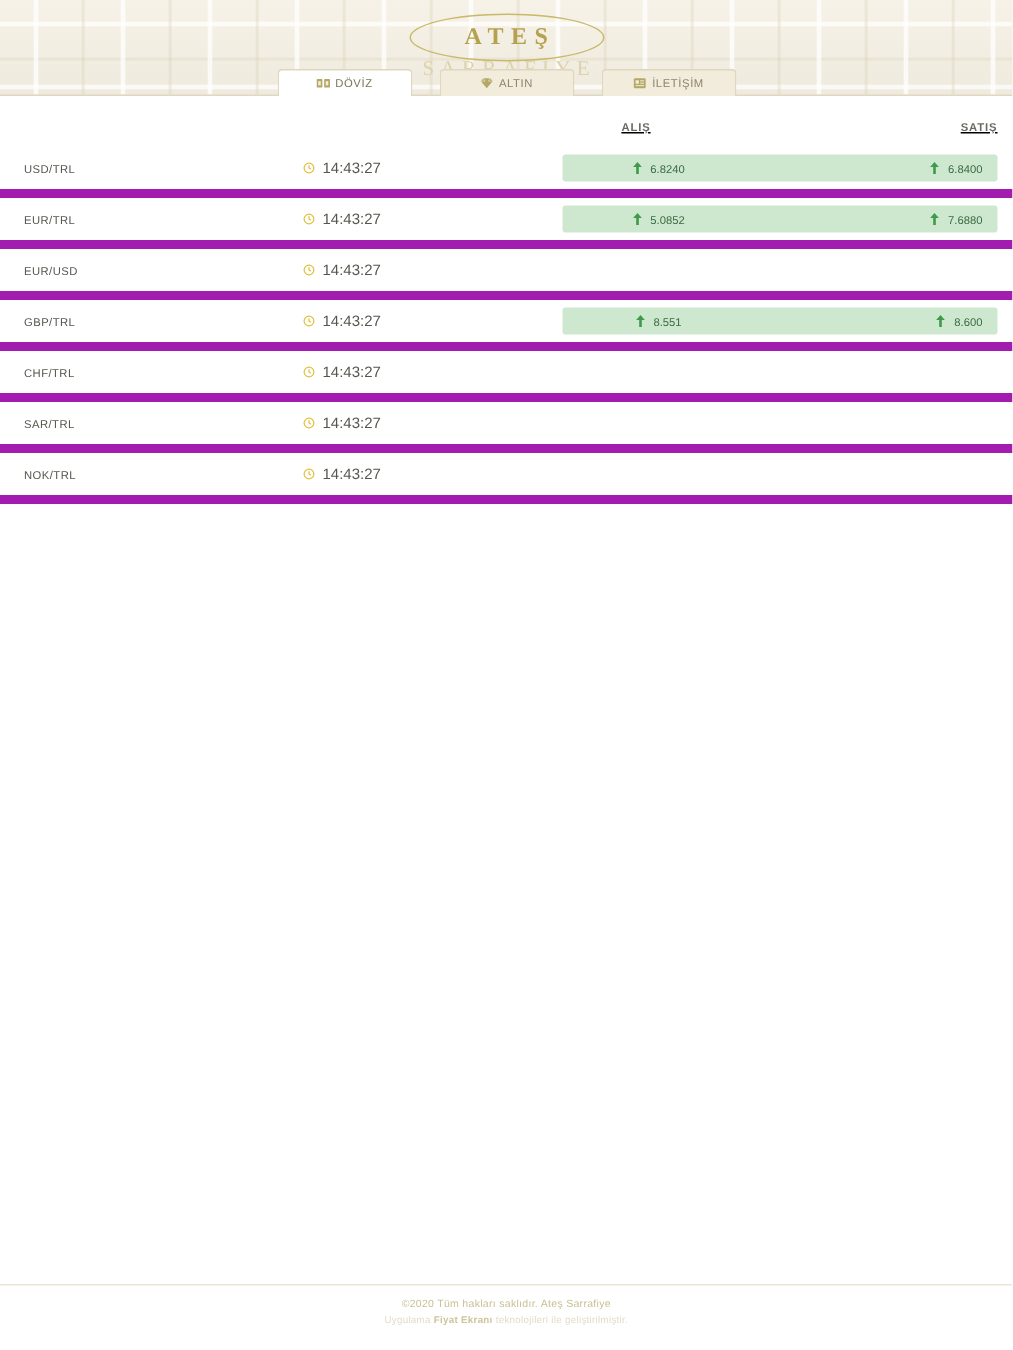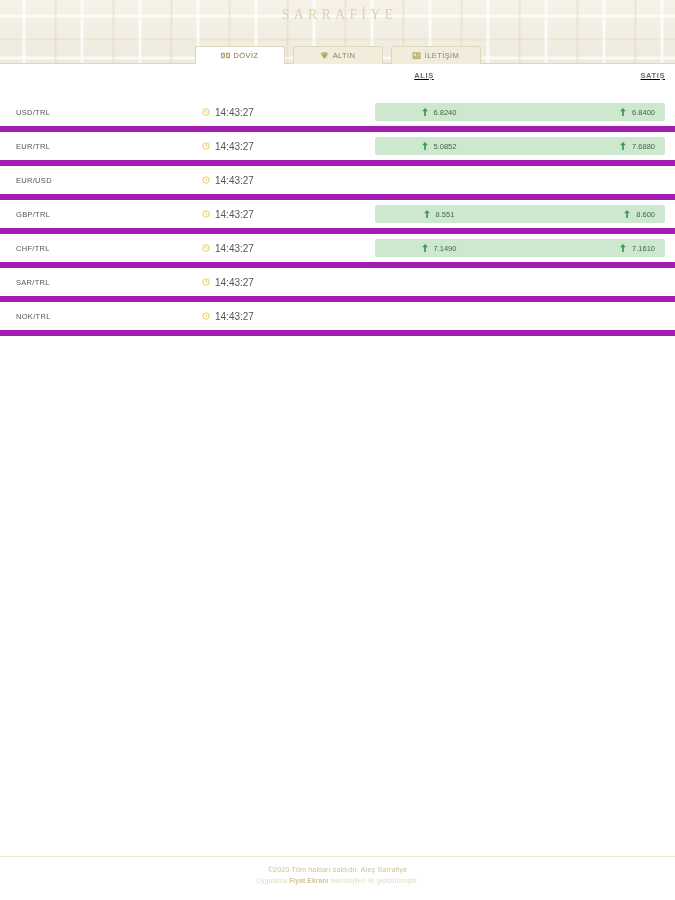--- a/index.html
+++ b/index.html
@@ -74,21 +74,21 @@
   }
 
   
   .tabs {
     position: absolute;
     left: 0;
     right: 0;
     bottom: -1px;
     display: flex;
     justify-content: center;
-    gap: 8px;
+    gap: 18px;
     z-index: 5;
   }
   .tab {
     min-width: 66px;
     padding: 4px 11px 4px 11px;
     font-size: 7.5px;
     letter-spacing: 0.4px;
     color: #8e8568;
     background: #f1ecdc;
     border: 1px solid #ded6bd;
@@ -115,21 +115,21 @@
     color: #b5a867;
   }
   .tab-icon svg { display: block; }
 
   
   .content {
     padding: 0;
   }
   .col-head {
     display: flex;
-    align-items: flex-start;
+    align-items: center;
     height: 27px;
     padding-top: 7px;
     text-decoration: underline;
   }
   .ch-spacer { width: 343px; flex: 0 0 343px; }
   .ch-alis {
     flex: 1 1 auto;
     text-align: center;
     font-size: 7.5px;
     font-weight: bold;
@@ -244,20 +244,23 @@
     color: #cfc39a;
     font-weight: bold;
   }
 </style>
 </head>
 <body>
 
 <div class="header">
 
   <div class="logo-wrap">
+    <div class="logo-ellipse">
+      <span class="logo-main">ATEŞ</span>
+    </div>
     <div class="logo-sub">SARRAFİYE</div>
   </div>
 
   <div class="tabs">
 
     <div class="tab active">
       <span class="tab-icon">
         <svg viewBox="0 0 16 16" width="9" height="9" fill="currentColor">
           <rect x="0" y="3" width="7" height="10" rx="1"></rect>
           <rect x="9" y="3" width="7" height="10" rx="1"></rect>
@@ -413,38 +416,20 @@
     <div class="cell-pair">CHF/TRL</div>
     <div class="cell-time">
       <span class="clock-icon">
         <svg viewBox="0 0 16 16" width="8" height="8" fill="none" stroke="currentColor" stroke-width="1.6">
           <circle cx="8" cy="8" r="6.5"></circle>
             <path d="M8 4.3 V8 L10.6 9.6"></path>
         </svg>
       </span>
       <span>14:43:27</span>
     </div>
-    <div class="price-band">
-      <div class="price-alis">
-        <span class="arrow-up">
-          <svg viewBox="0 0 8 11" width="6" height="8" fill="currentColor">
-              <path d="M4 0 L8 4.6 H5.2 V11 H2.8 V4.6 H0 Z"></path>
-            </svg>
-        </span>
-        <span>7.1490</span>
-      </div>
-      <div class="price-satis">
-        <span class="arrow-up">
-          <svg viewBox="0 0 8 11" width="6" height="8" fill="currentColor">
-              <path d="M4 0 L8 4.6 H5.2 V11 H2.8 V4.6 H0 Z"></path>
-            </svg>
-        </span>
-        <span>7.1610</span>
-      </div>
-    </div>
   </div>
 
   <div class="row">
     <div class="cell-pair">SAR/TRL</div>
     <div class="cell-time">
       <span class="clock-icon">
         <svg viewBox="0 0 16 16" width="8" height="8" fill="none" stroke="currentColor" stroke-width="1.6">
           <circle cx="8" cy="8" r="6.5"></circle>
             <path d="M8 4.3 V8 L10.6 9.6"></path>
         </svg>

